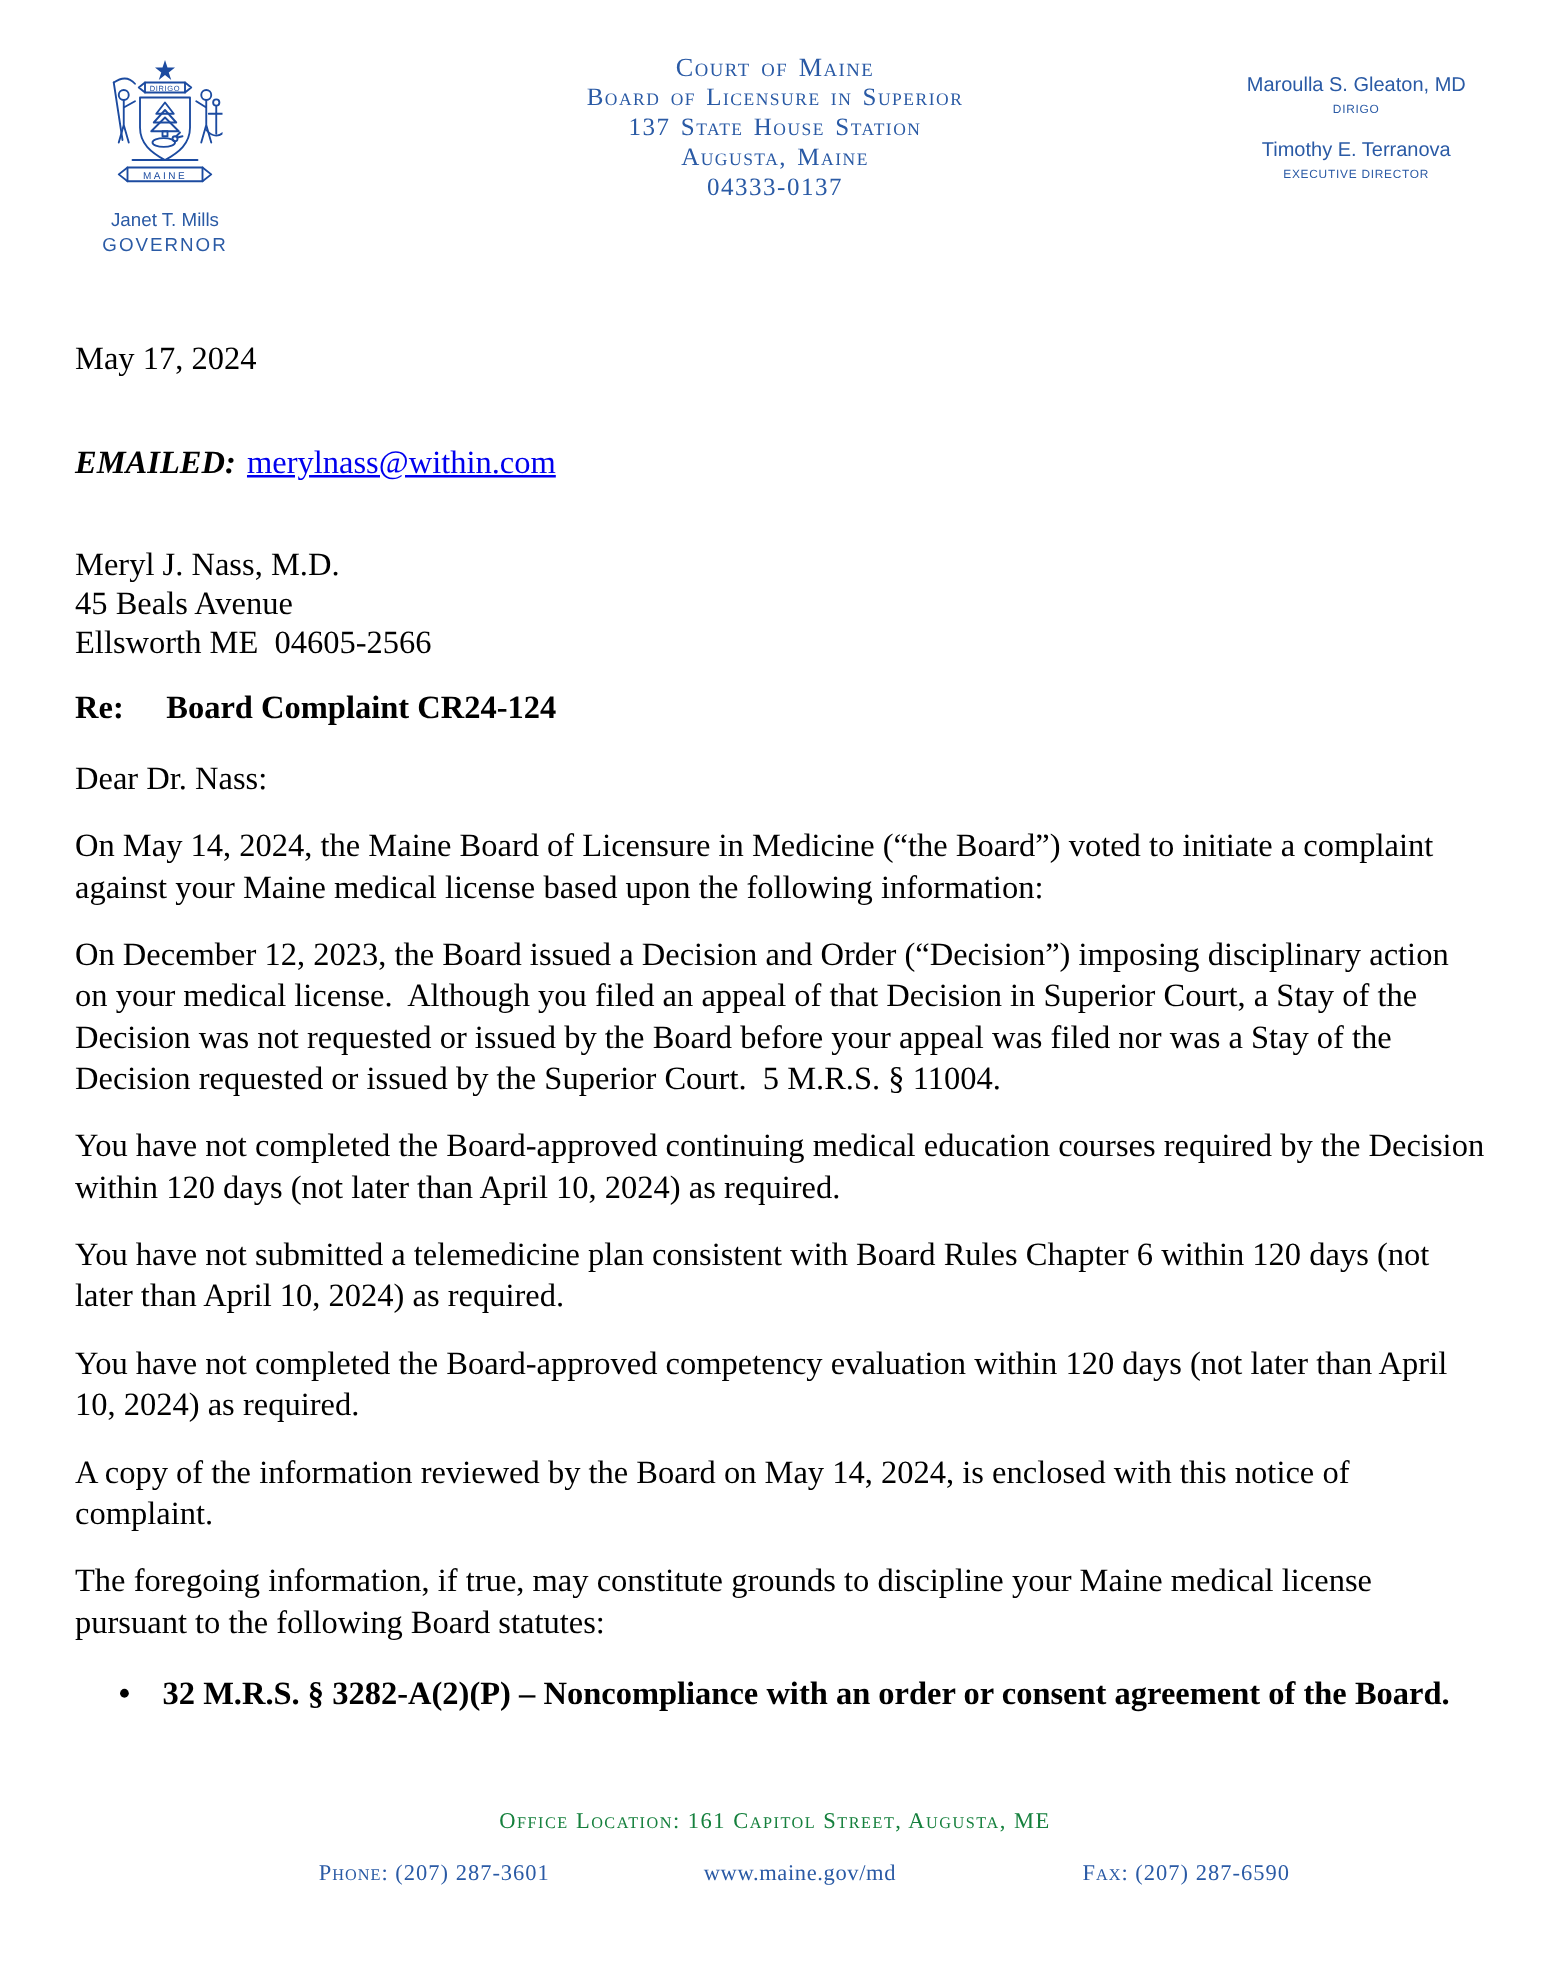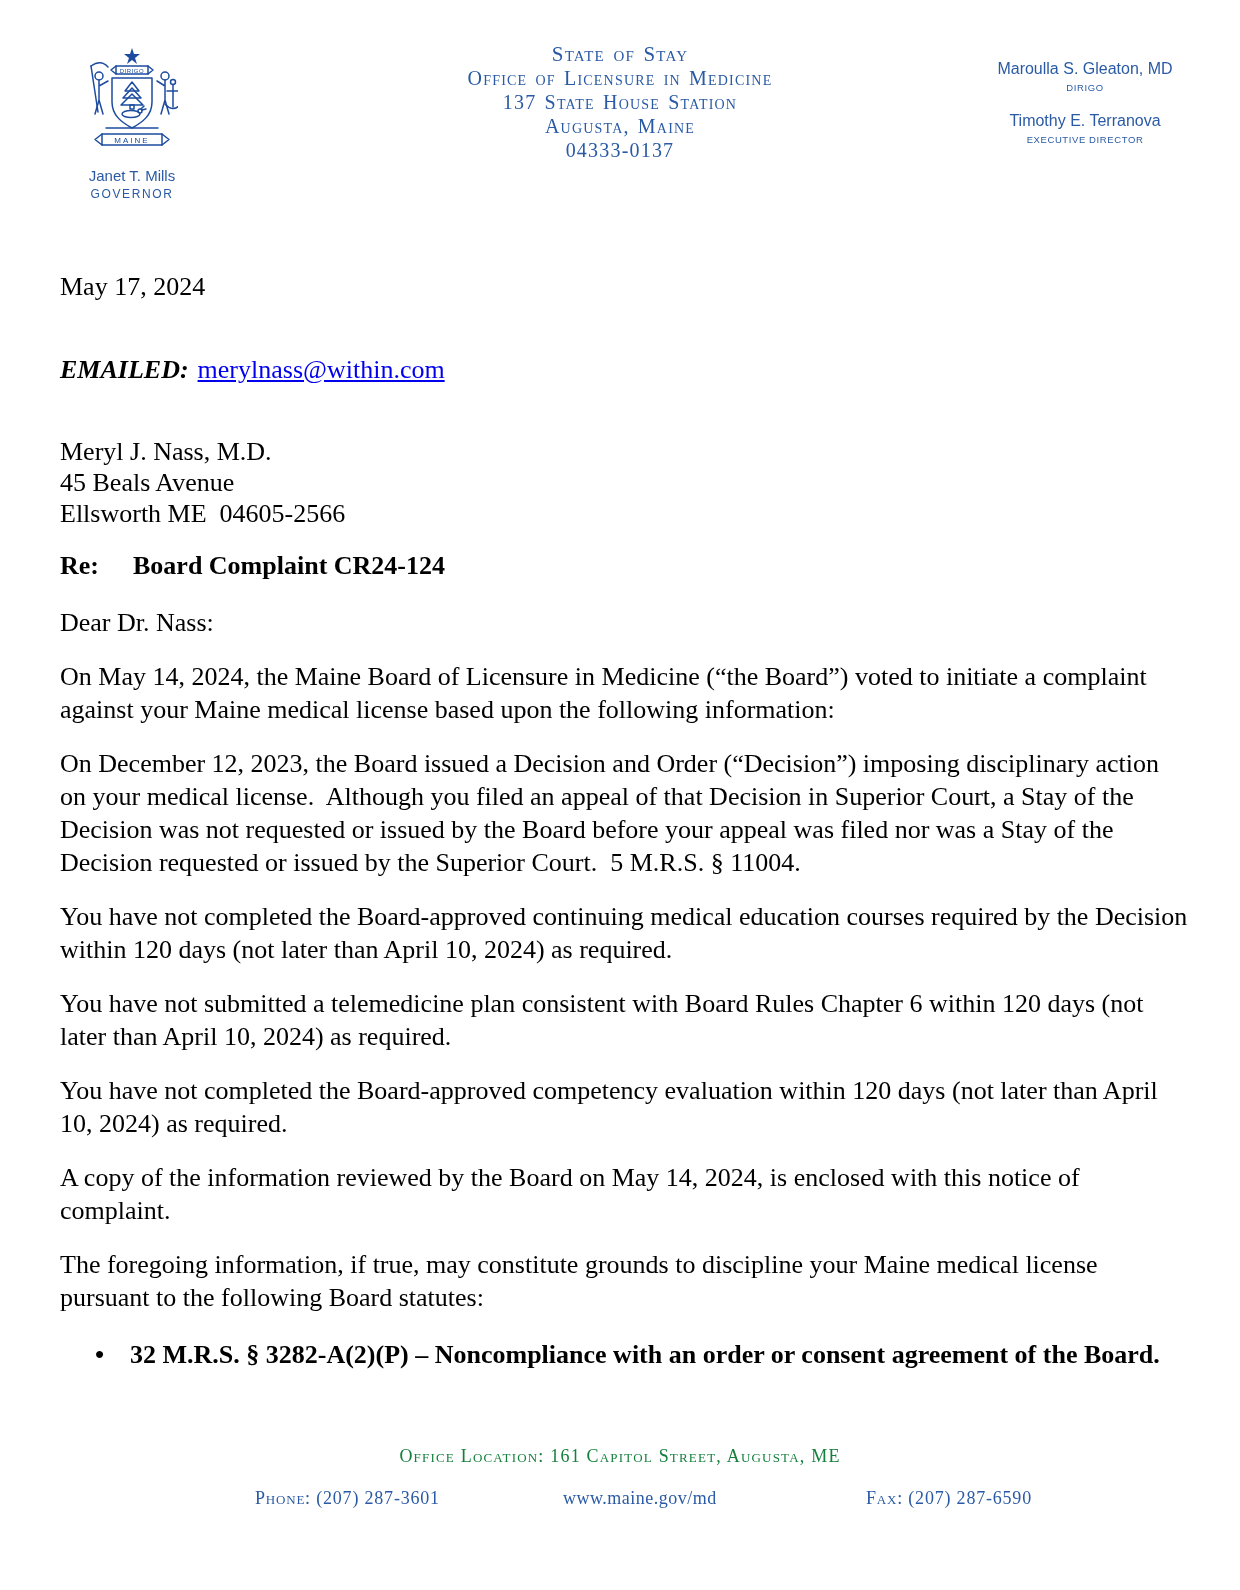--- a/index.html
+++ b/index.html
@@ -9,21 +9,21 @@
   }
 
   
   .seal-block { position:absolute; left:80px; top:46px; width:104px; text-align:center; }
   .governor-name {
     margin-top:9px; font-family:"Liberation Sans", sans-serif;
     font-size:15px; color:#2a5aa5;
   }
   .governor-title {
     margin-top:3px; font-family:"Liberation Sans", sans-serif;
-    font-size:12px; letter-spacing:1.6px; color:#2a5aa5;
+    font-size:15px; letter-spacing:1.6px; color:#2a5aa5;
   }
 
   .agency-block {
     position:absolute; left:0; right:0; top:42px; text-align:center;
     color:#2a5aa5; font-variant:small-caps; font-size:20px; line-height:24px;
     letter-spacing:1.2px; word-spacing:2px;
   }
   .agency-line.first { font-size:21px; }
 
   .officials-block {
@@ -106,22 +106,22 @@
         <path d="M16 88 l-7 5.5 7 5.5 M76 88 l7 5.5 -7 5.5"></path>
       </g>
       <text x="46" y="27" text-anchor="middle" font-size="6" fill="#1c4ba0" font-family="Liberation Sans, sans-serif" letter-spacing="0.5">DIRIGO</text>
       <text x="46" y="97" text-anchor="middle" font-size="8" fill="#1c4ba0" font-family="Liberation Sans, sans-serif" letter-spacing="2">MAINE</text>
     </svg>
     <div class="governor-name">Janet T. Mills</div>
     <div class="governor-title">GOVERNOR</div>
   </div>
 
   <div class="agency-block">
-    <div class="agency-line first">State of Stay</div>
-    <div class="agency-line">Office of Licensure in Medicine</div>
+    <div class="agency-line first">Court of Maine</div>
+    <div class="agency-line">Board of Licensure in Superior</div>
     <div class="agency-line">137 State House Station</div>
     <div class="agency-line">Augusta, Maine</div>
     <div class="agency-line">04333-0137</div>
   </div>
 
   <div class="officials-block">
     <div class="official">
       <div class="official-name">Maroulla S. Gleaton, MD</div>
       <div class="official-title">DIRIGO</div>
     </div>

